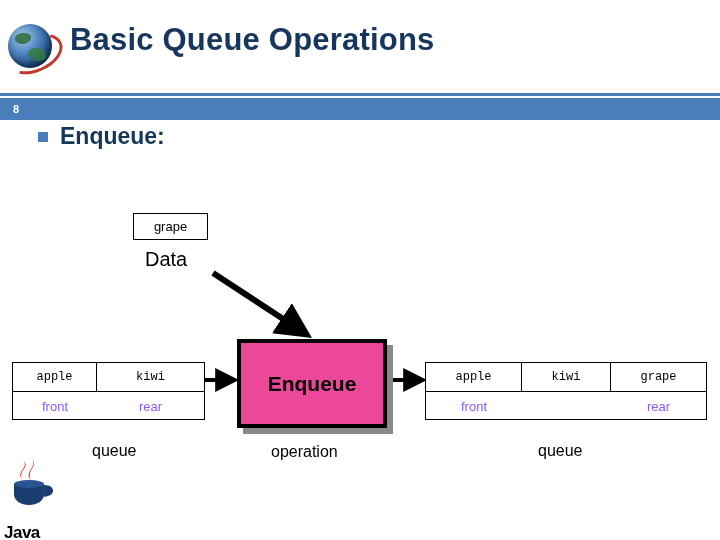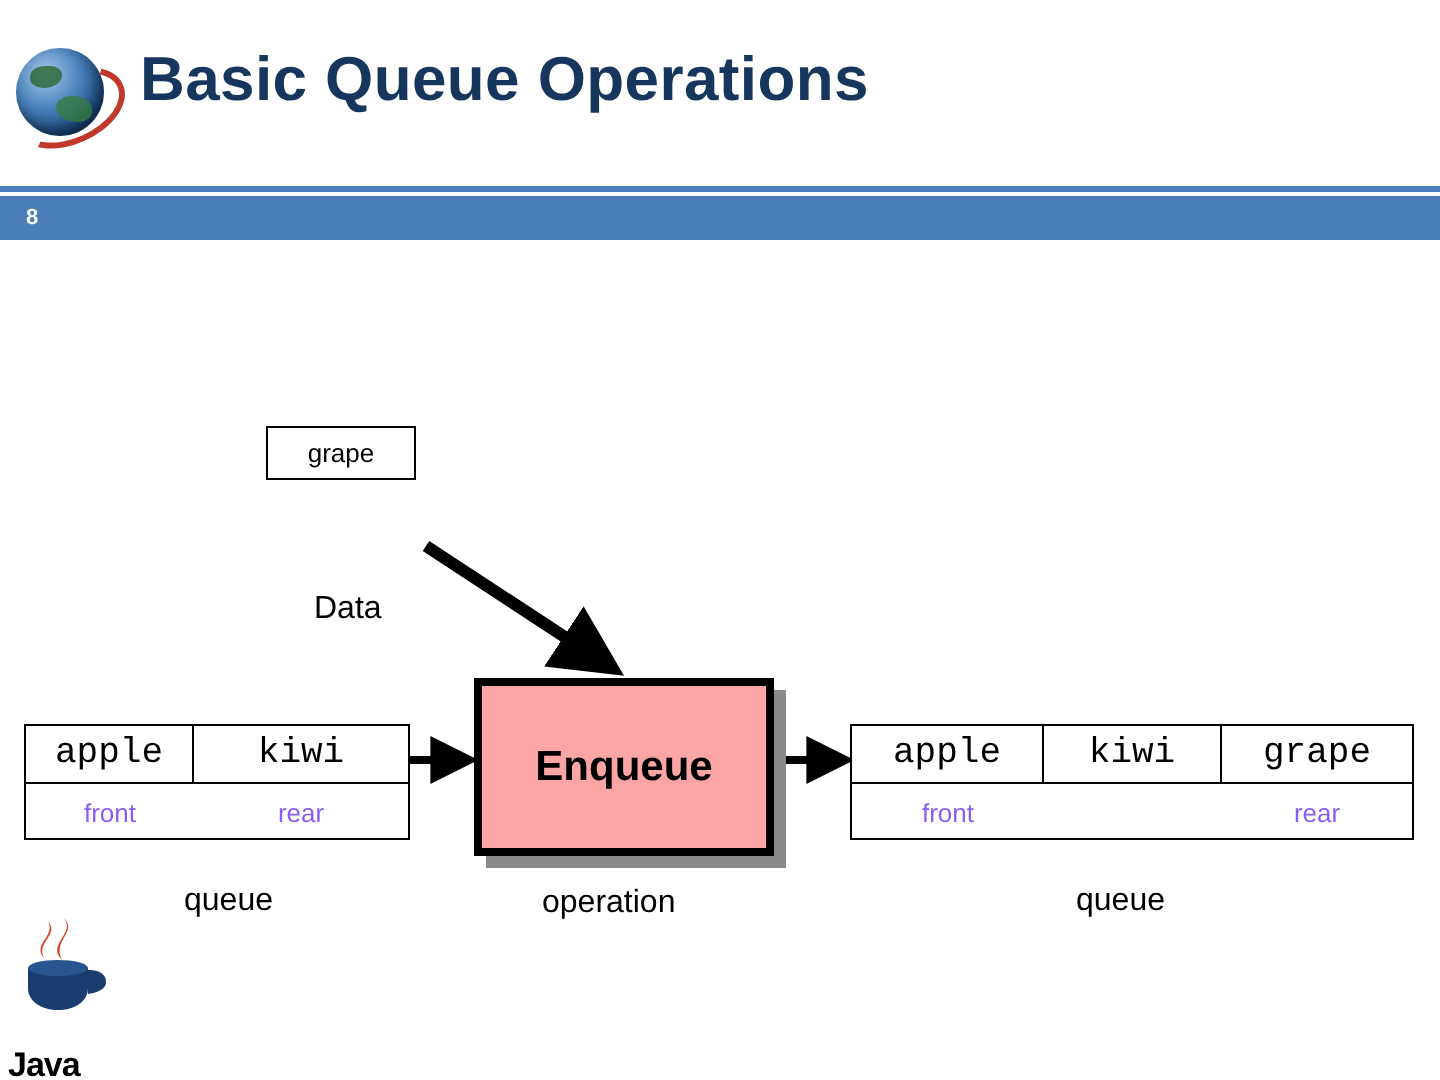--- a/index.html
+++ b/index.html
@@ -164,25 +164,24 @@
     border: 1px solid #000;
     background: #ffffff;
     display: flex;
     align-items: center;
     justify-content: center;
     font-size: 13px;
     color: #000;
   }
   .data-label {
     position: absolute;
-    left: 157px;
+    left: 145px;
     top: 248px;
-    font-size: 16px;
-    color: #000;
-    margin-top: 48px;
+    font-size: 20px;
+    color: #000;
   }
 
   
   .queue-left {
     position: absolute;
     left: 12px;
     top: 362px;
     width: 193px;
     height: 58px;
     border: 1px solid #000;
@@ -195,21 +194,21 @@
     width: 100%;
     display: flex;
   }
   .cell {
     box-sizing: border-box;
     height: 29px;
     display: flex;
     align-items: center;
     justify-content: center;
     font-family: "Liberation Mono", monospace;
-    font-size: 18px;
+    font-size: 12px;
     color: #000;
   }
   .queue-left .cell.c1 { width: 84px; border-right: 1px solid #000; border-bottom: 1px solid #000; }
   .queue-left .cell.c2 { width: 107px; border-bottom: 1px solid #000; }
   .queue-left .labels {
     position: absolute;
     left: 0; top: 30px;
     width: 100%;
     display: flex;
   }
@@ -240,21 +239,21 @@
     width: 150px;
     height: 89px;
     background: #8a8a8a;
   }
   .op-box {
     position: absolute;
     left: 237px;
     top: 339px;
     width: 150px;
     height: 89px;
-    background: #fca5a5;
+    background: #ec4899;
     border: 4px solid #000;
     box-sizing: border-box;
     display: flex;
     align-items: center;
     justify-content: center;
     font-size: 21px;
     font-weight: bold;
     color: #000;
   }
   .op-caption {
@@ -327,20 +326,24 @@
     <div class="globe"></div>
     <div class="swoosh"></div>
   </div>
 
   <div class="title">Basic Queue Operations</div>
   <div class="header-rule"></div>
 
   <div class="slide-num">8</div>
   <div class="slide-num-bar"></div>
 
+  <div class="bullet1">
+    <span class="marker"></span>
+    <span class="text">Enqueue:</span>
+  </div>
 
   <div class="grape-box">grape</div>
   <div class="data-label">Data</div>
 
   <svg class="overlay" viewBox="0 0 720 540">
     <defs>
       <marker id="arrowhead" markerWidth="6" markerHeight="6" refX="4.2" refY="3" orient="auto">
         <path d="M0,0 L6,3 L0,6 z" fill="#000"></path>
       </marker>
     </defs>

